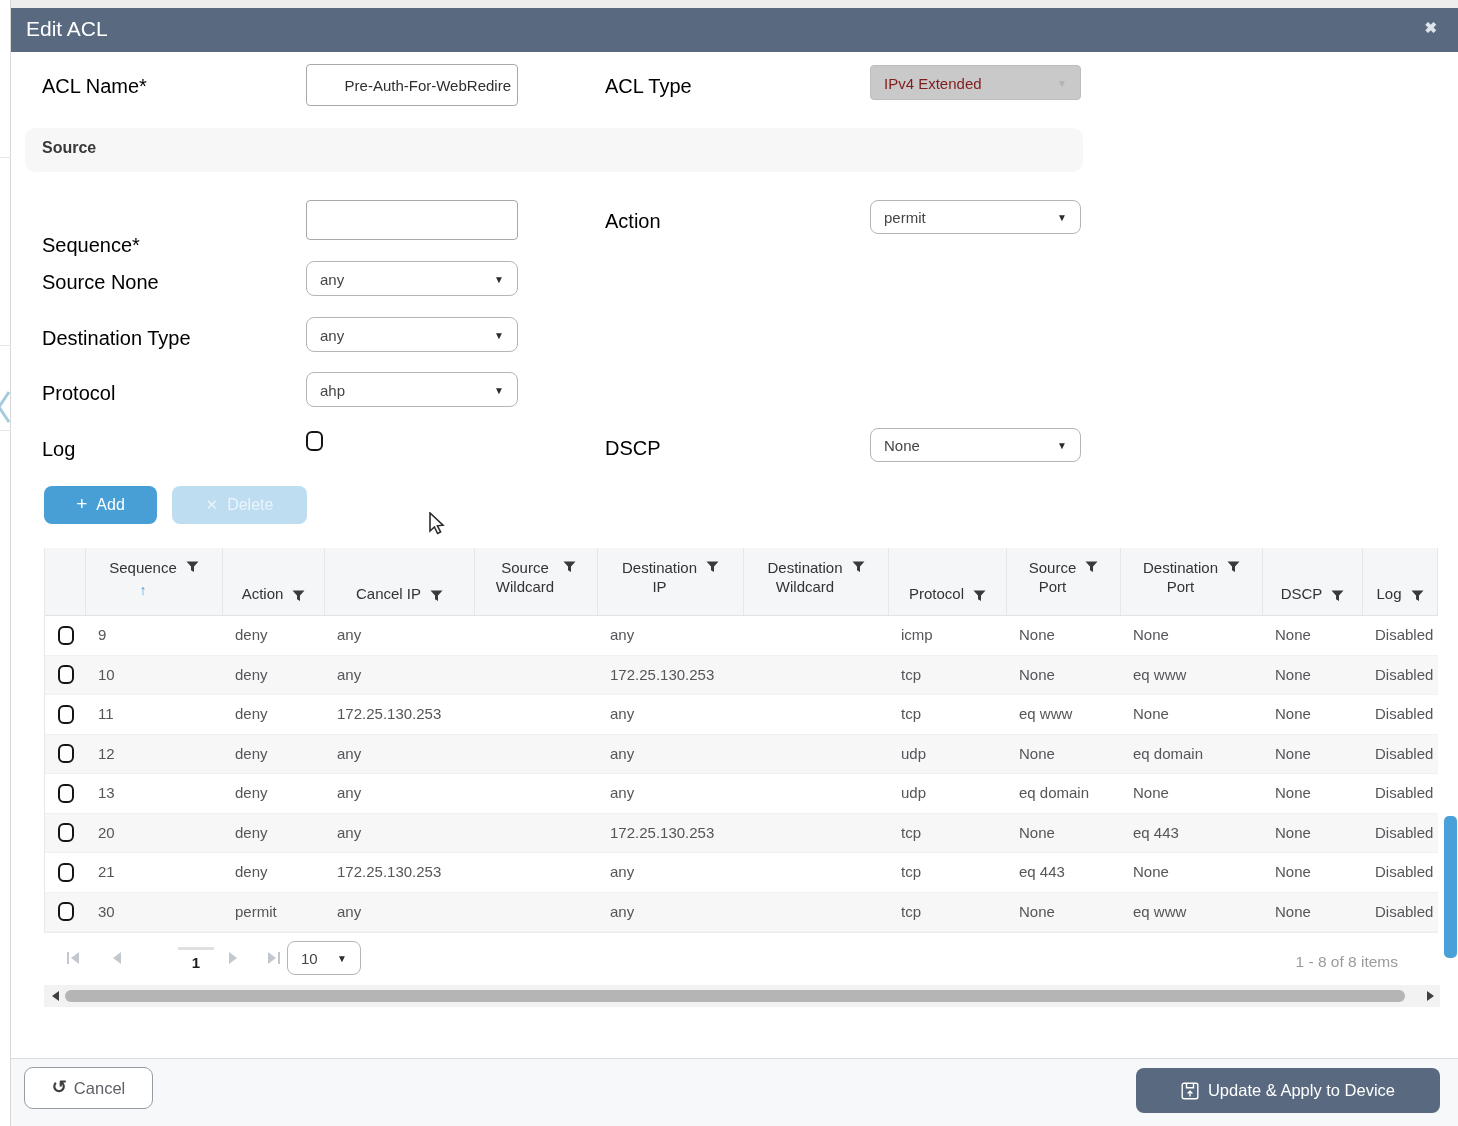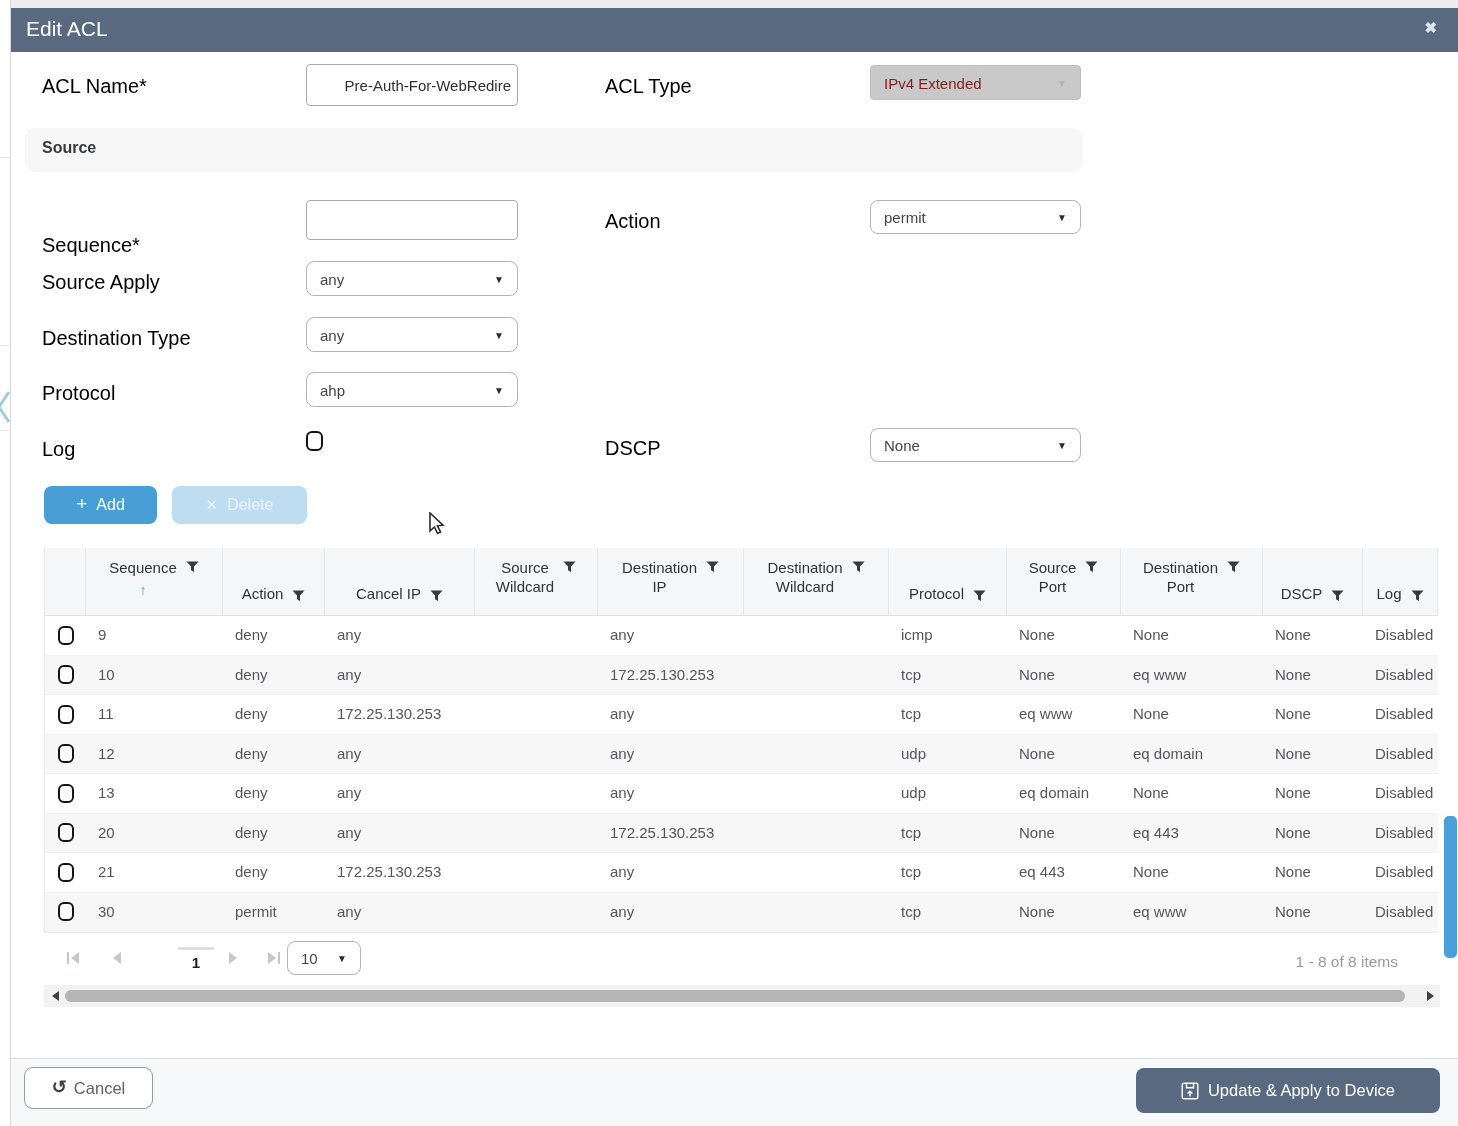--- a/index.html
+++ b/index.html
@@ -131,21 +131,21 @@
     </div>
 
     <span class="lbl" style="left:31px; top:202px;margin-top:24px;">Sequence*</span>
     <input class="tinput" style="left: 295px; top: 192px; width: 212px; height: 40px;" value="">
     <span class="lbl" style="left:594px; top:202px;">Action</span>
     <div class="select" style="left:859px; top:192px; width:211px; height:34px;">
       <span class="value">permit</span>
       <span class="caret">▼</span>
     </div>
 
-    <span class="lbl" style="left:31px; top:263px;">Source Apply</span>
+    <span class="lbl" style="left:31px; top:263px;">Source None</span>
     <div class="select" style="left:295px; top:253px; width:212px; height:35px;">
       <span class="value">any</span>
       <span class="caret">▼</span>
     </div>
 
     <span class="lbl" style="left:31px; top:319px;">Destination Type</span>
     <div class="select" style="left:295px; top:309px; width:212px; height:35px;">
       <span class="value">any</span>
       <span class="caret">▼</span>
     </div>

